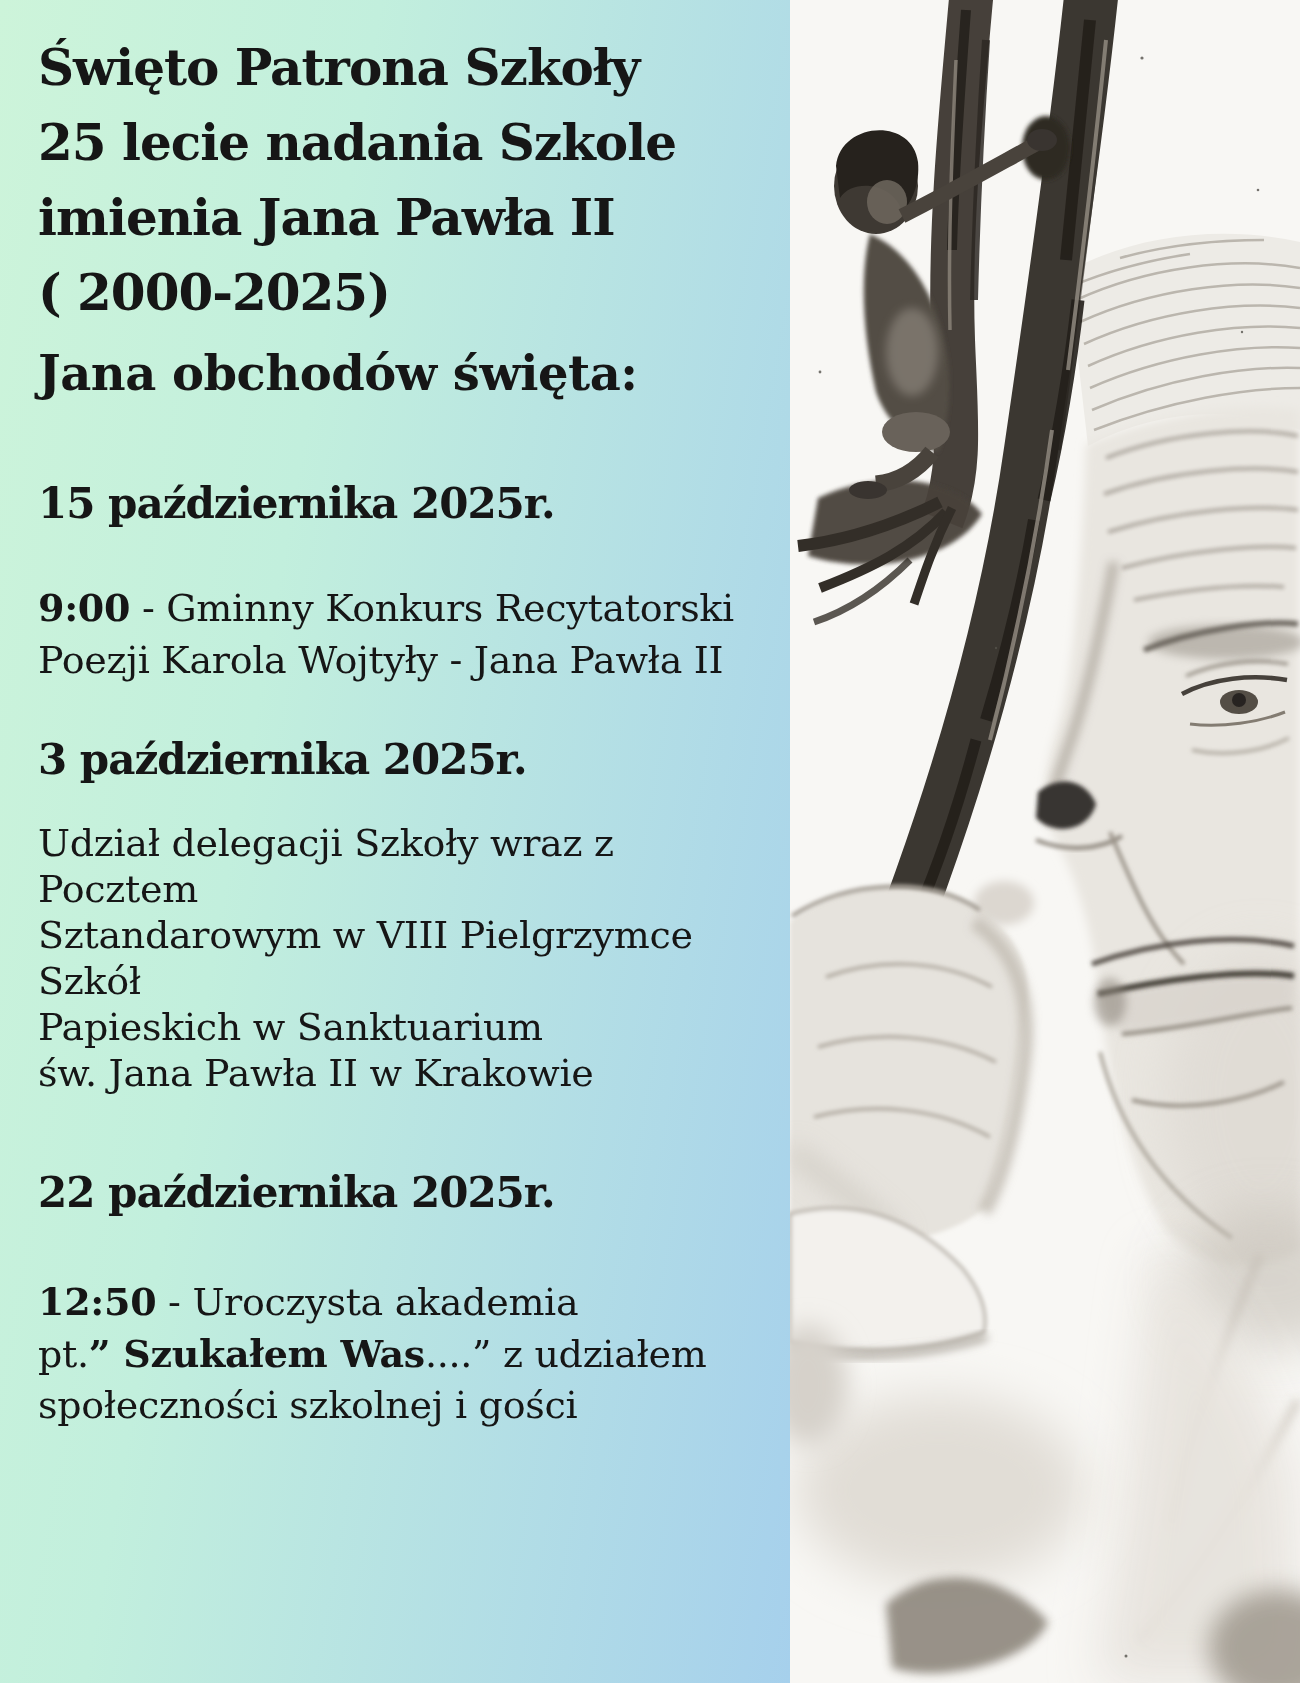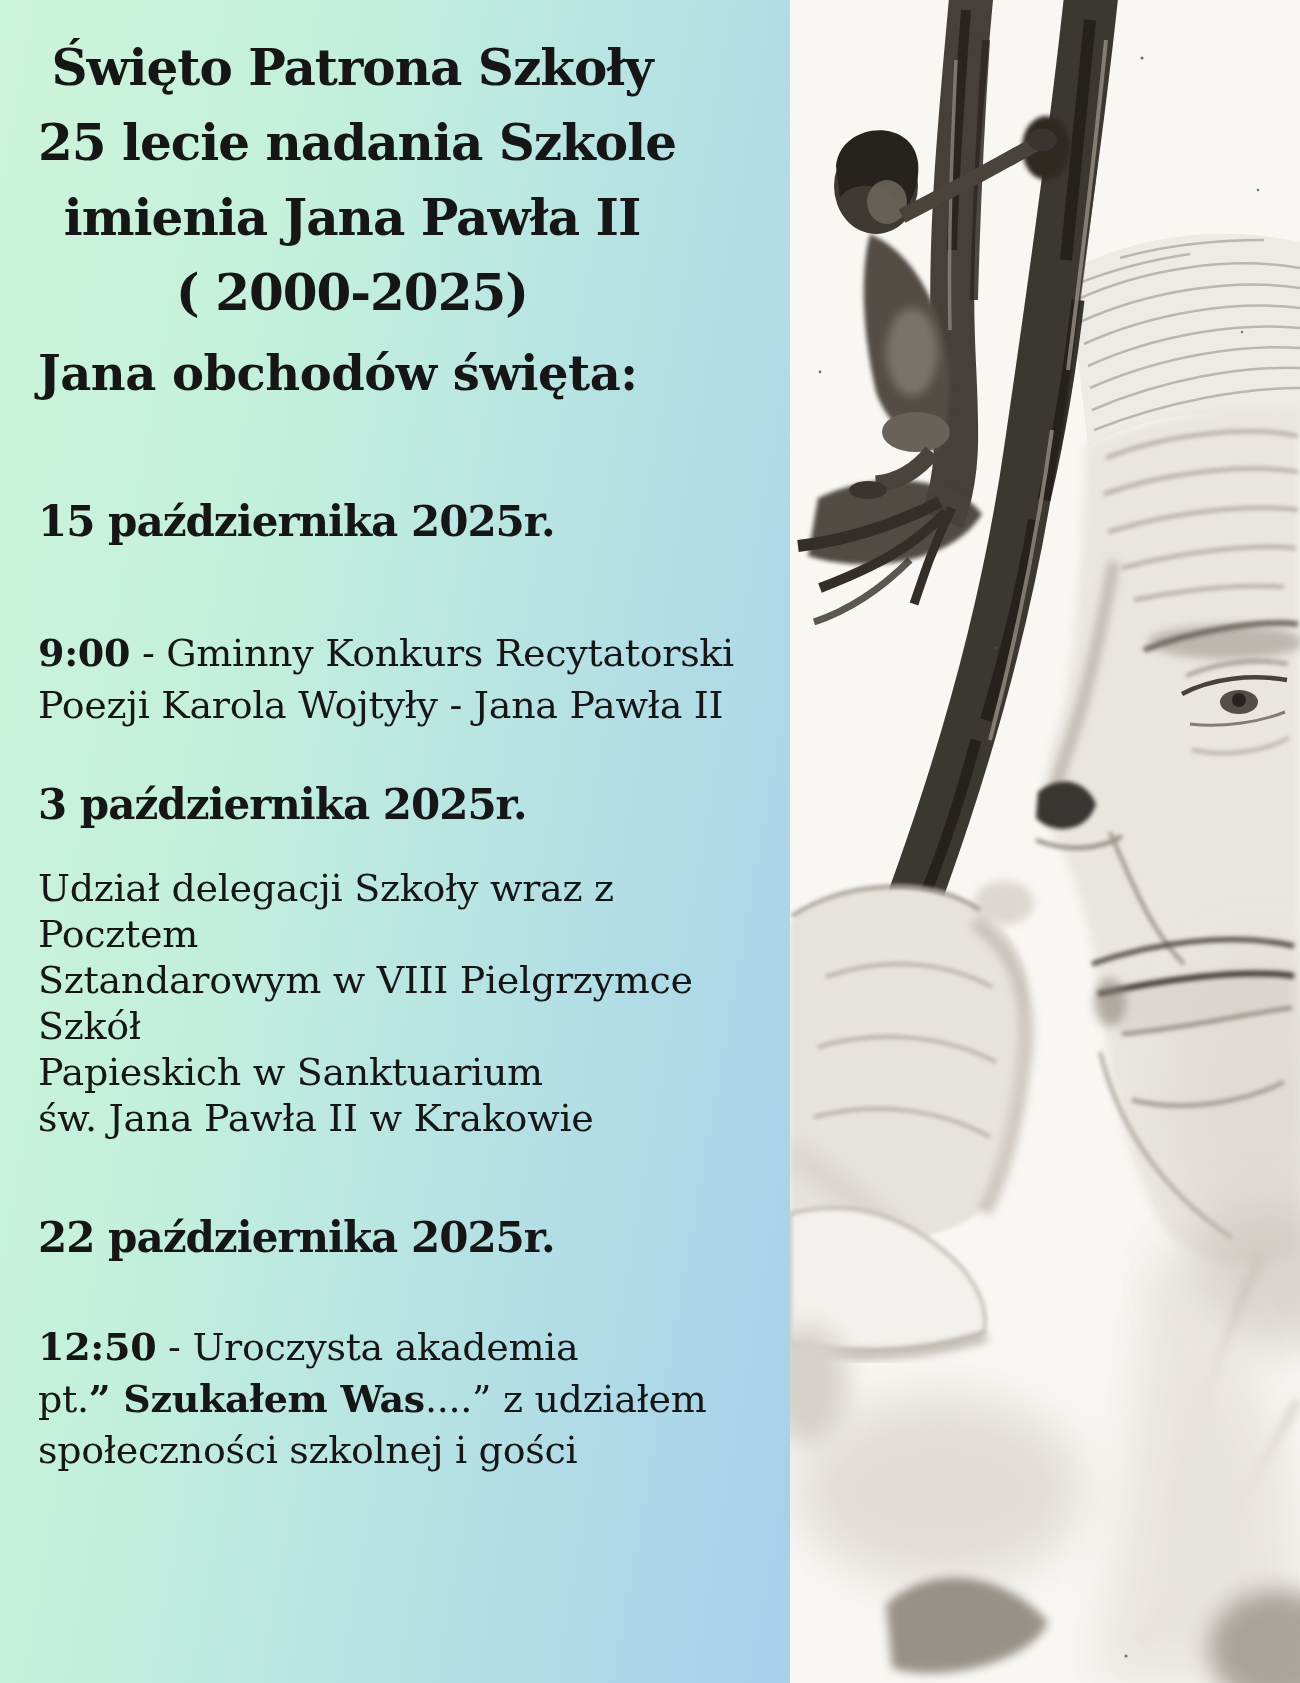--- a/index.html
+++ b/index.html
@@ -5,35 +5,35 @@
   html,body{margin:0;padding:0;background:#ffffff;}
   .page{
     position:relative;width:1300px;height:1683px;overflow:hidden;display:flex;
     font-family:"DejaVu Serif","Liberation Serif",serif;color:#161616;
   }
   .text-col{
     width:790px;height:100%;box-sizing:border-box;
     padding:30px 20px 0 38px;
     background:linear-gradient(100deg,#cdf4da 0%,#c2efdd 35%,#a6d0ec 100%);
   }
-  .titles{width:628px;text-align:center;}
+  .titles{width:628px;}
   .title-line{
     font-size:50px;line-height:75px;font-weight:700;letter-spacing:-1px;white-space:nowrap;
   }
   .subtitle{
     font-size:48px;line-height:66px;font-weight:700;letter-spacing:-0.5px;margin-top:10px;white-space:nowrap;
   }
   .date{
     font-size:42px;line-height:56px;font-weight:700;letter-spacing:-1px;white-space:nowrap;
   }
-  .d1{margin-top:88px}.d2{margin-top:46px}.d3{margin-top:69px}
+  .d1{margin-top:70px}.d2{margin-top:46px}.d3{margin-top:69px}
   .entry{
     font-size:38px;margin:0;letter-spacing:-0.3px;white-space:pre-line;
   }
-  .e1{line-height:52px;margin-top:77px}
+  .e1{line-height:52px;margin-top:50px}
   .e2{line-height:46px;margin-top:32px}
   .e3{line-height:47px;margin-top:44px}
   .e4{line-height:51px;margin-top:55px}
   .b{font-weight:700}
   .art-col{width:510px;height:1683px;background:#f8f7f4;position:relative;}
   .art-col svg{display:block}
 </style>
 </head>
 <body>
 

